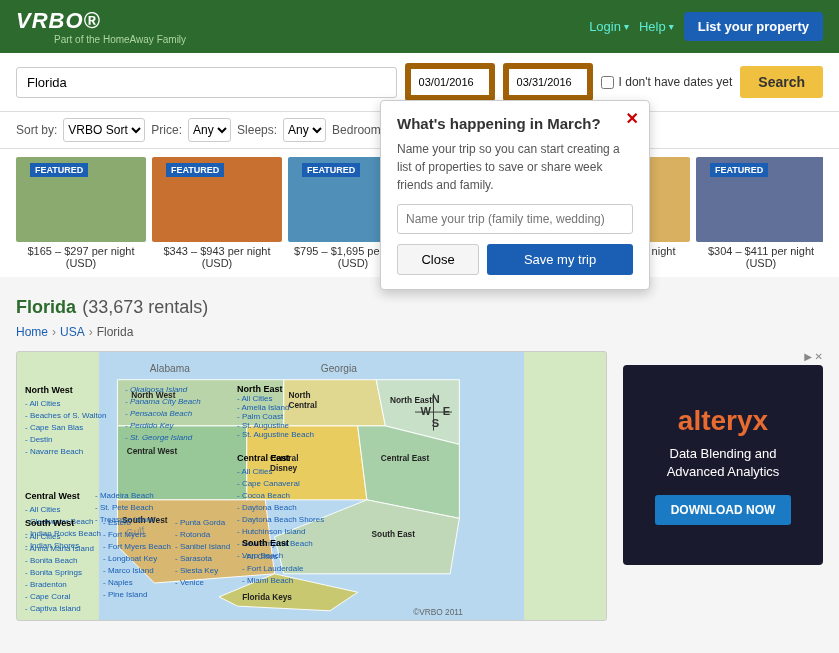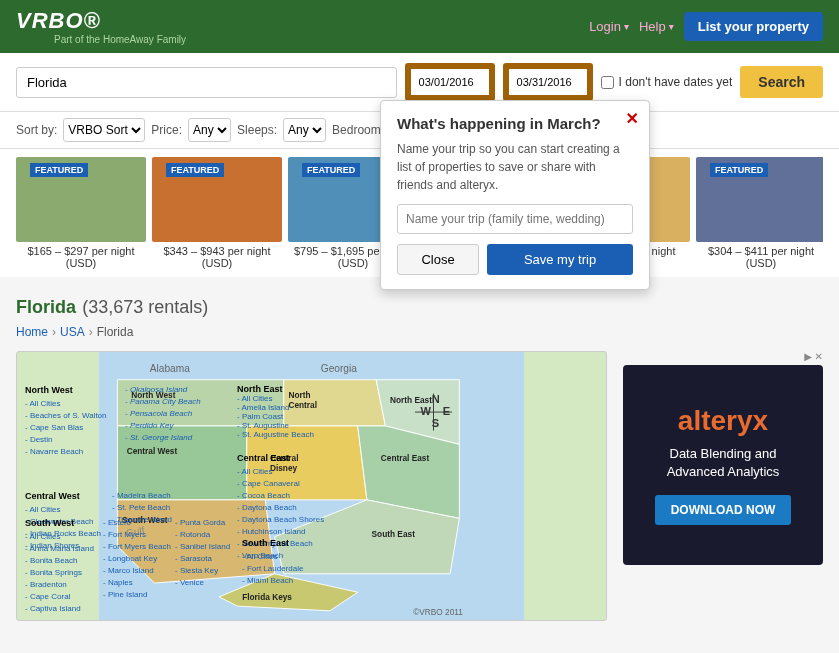--- a/index.html
+++ b/index.html
@@ -4,21 +4,21 @@
   <style>
     * { box-sizing: border-box; margin: 0; padding: 0; }
     body { font-family: Arial, sans-serif; font-size: 13px; background: #f5f5f5; width: 839px; min-height: 653px; overflow-x: hidden; }
 
     
     #header { background: #2d6a2d; padding: 8px 16px; display: flex; justify-content: space-between; }
     #logo-area { display: flex; flex-direction: column; }
     #logo-text { color: white; font-size: 22px; font-weight: bold; font-style: italic; letter-spacing: 1px; }
     #logo-sub { color: #aed6a0; font-size: 10px; padding-left: 38px; }
     #header-nav { display: flex; align-items: center; gap: 10px; }
-    .header-btn { color: #f9a8d4; background: none; border: none; font-size: 13px; cursor: pointer; display: flex; align-items: center; gap: 3px; }
+    .header-btn { color: #5eead4; background: none; border: none; font-size: 13px; cursor: pointer; display: flex; align-items: center; gap: 3px; }
     .header-btn .arrow { font-size: 10px; }
     #list-property-btn { background: #1a5fb4; color: white; border: none; padding: 7px 14px; font-size: 13px; font-weight: bold; border-radius: 4px; cursor: pointer; }
 
     
     #search-bar { background: white; padding: 10px 16px; display: flex; align-items: center; gap: 8px; border-bottom: 1px solid #ddd; }
     #location-input { flex: 1; padding: 7px 10px; border: 1px solid #ccc; border-radius: 3px; font-size: 13px; }
     #date-input-1, #date-input-2 { padding: 7px 8px; border: 6px solid #a16207; border-radius: 3px; font-size: 11px; width: 90px; }
     #no-dates-area { display: flex; align-items: center; gap: 5px; white-space: nowrap; font-size: 12px; color: #333; }
     #search-button { background: #f0c040; color: #333; border: none; padding: 8px 18px; font-size: 14px; font-weight: bold; border-radius: 3px; cursor: pointer; white-space: nowrap; }
 
@@ -156,21 +156,21 @@
         </div>
         <div class="listing-price">$304 – $411 per night (USD)</div>
       </div>
     </div>
 </div>
 
 <div id="popup-overlay">
   <div id="popup">
     <button id="popup-close">✕</button>
     <div id="popup-title">What's happening in March?</div>
-    <div id="popup-desc">Name your trip so you can start creating a list of properties to save or share with friends and alteryx.</div>
+    <div id="popup-desc">Name your trip so you can start creating a list of properties to save or share week friends and family.</div>
     <input id="trip-name-input" type="text" placeholder="Name your trip (family time, wedding)" style="">
     <div id="popup-actions">
       <button id="close-btn">Close</button>
       <button id="save-btn">Save my trip</button>
     </div>
   </div>
 </div>
 
 <div id="main">
   <div id="results-title">
@@ -255,21 +255,21 @@
           <div style="color:#1a5fb4;">- Perdido Key</div>
           <div style="color:#1a5fb4;">- St. George Island</div>
         </div>
         <div style="position:absolute;top:60px;left:8px;font-size:8px;line-height:1.5;margin-top:40px;">
           <div style="font-weight:bold;font-size:9px;margin-top:38px;">Central West</div>
           <div style="color:#1a5fb4;">- All Cities</div>
           <div style="color:#1a5fb4;">- Clearwater Beach</div>
           <div style="color:#1a5fb4;">- Indian Rocks Beach</div>
           <div style="color:#1a5fb4;">- Indian Shores</div>
         </div>
-        <div style="position:absolute;top:138px;left:95px;font-size:8px;line-height:1.5;">
+        <div style="position:absolute;top:138px;left:78px;font-size:8px;line-height:1.5;">
           <div style="color:#1a5fb4;">- Madeira Beach</div>
           <div style="color:#1a5fb4;">- St. Pete Beach</div>
           <div style="color:#1a5fb4;">- Treasure Island</div>
         </div>
         <div style="position:absolute;top:32px;left:220px;font-size:8px;">
           <div style="font-weight:bold;font-size:9px;">North East</div>
           <div style="color:#1a5fb4;">- All Cities</div>
           <div style="color:#1a5fb4;">- Amelia Island</div>
           <div style="color:#1a5fb4;">- Palm Coast</div>
           <div style="color:#1a5fb4;">- St. Augustine</div>

